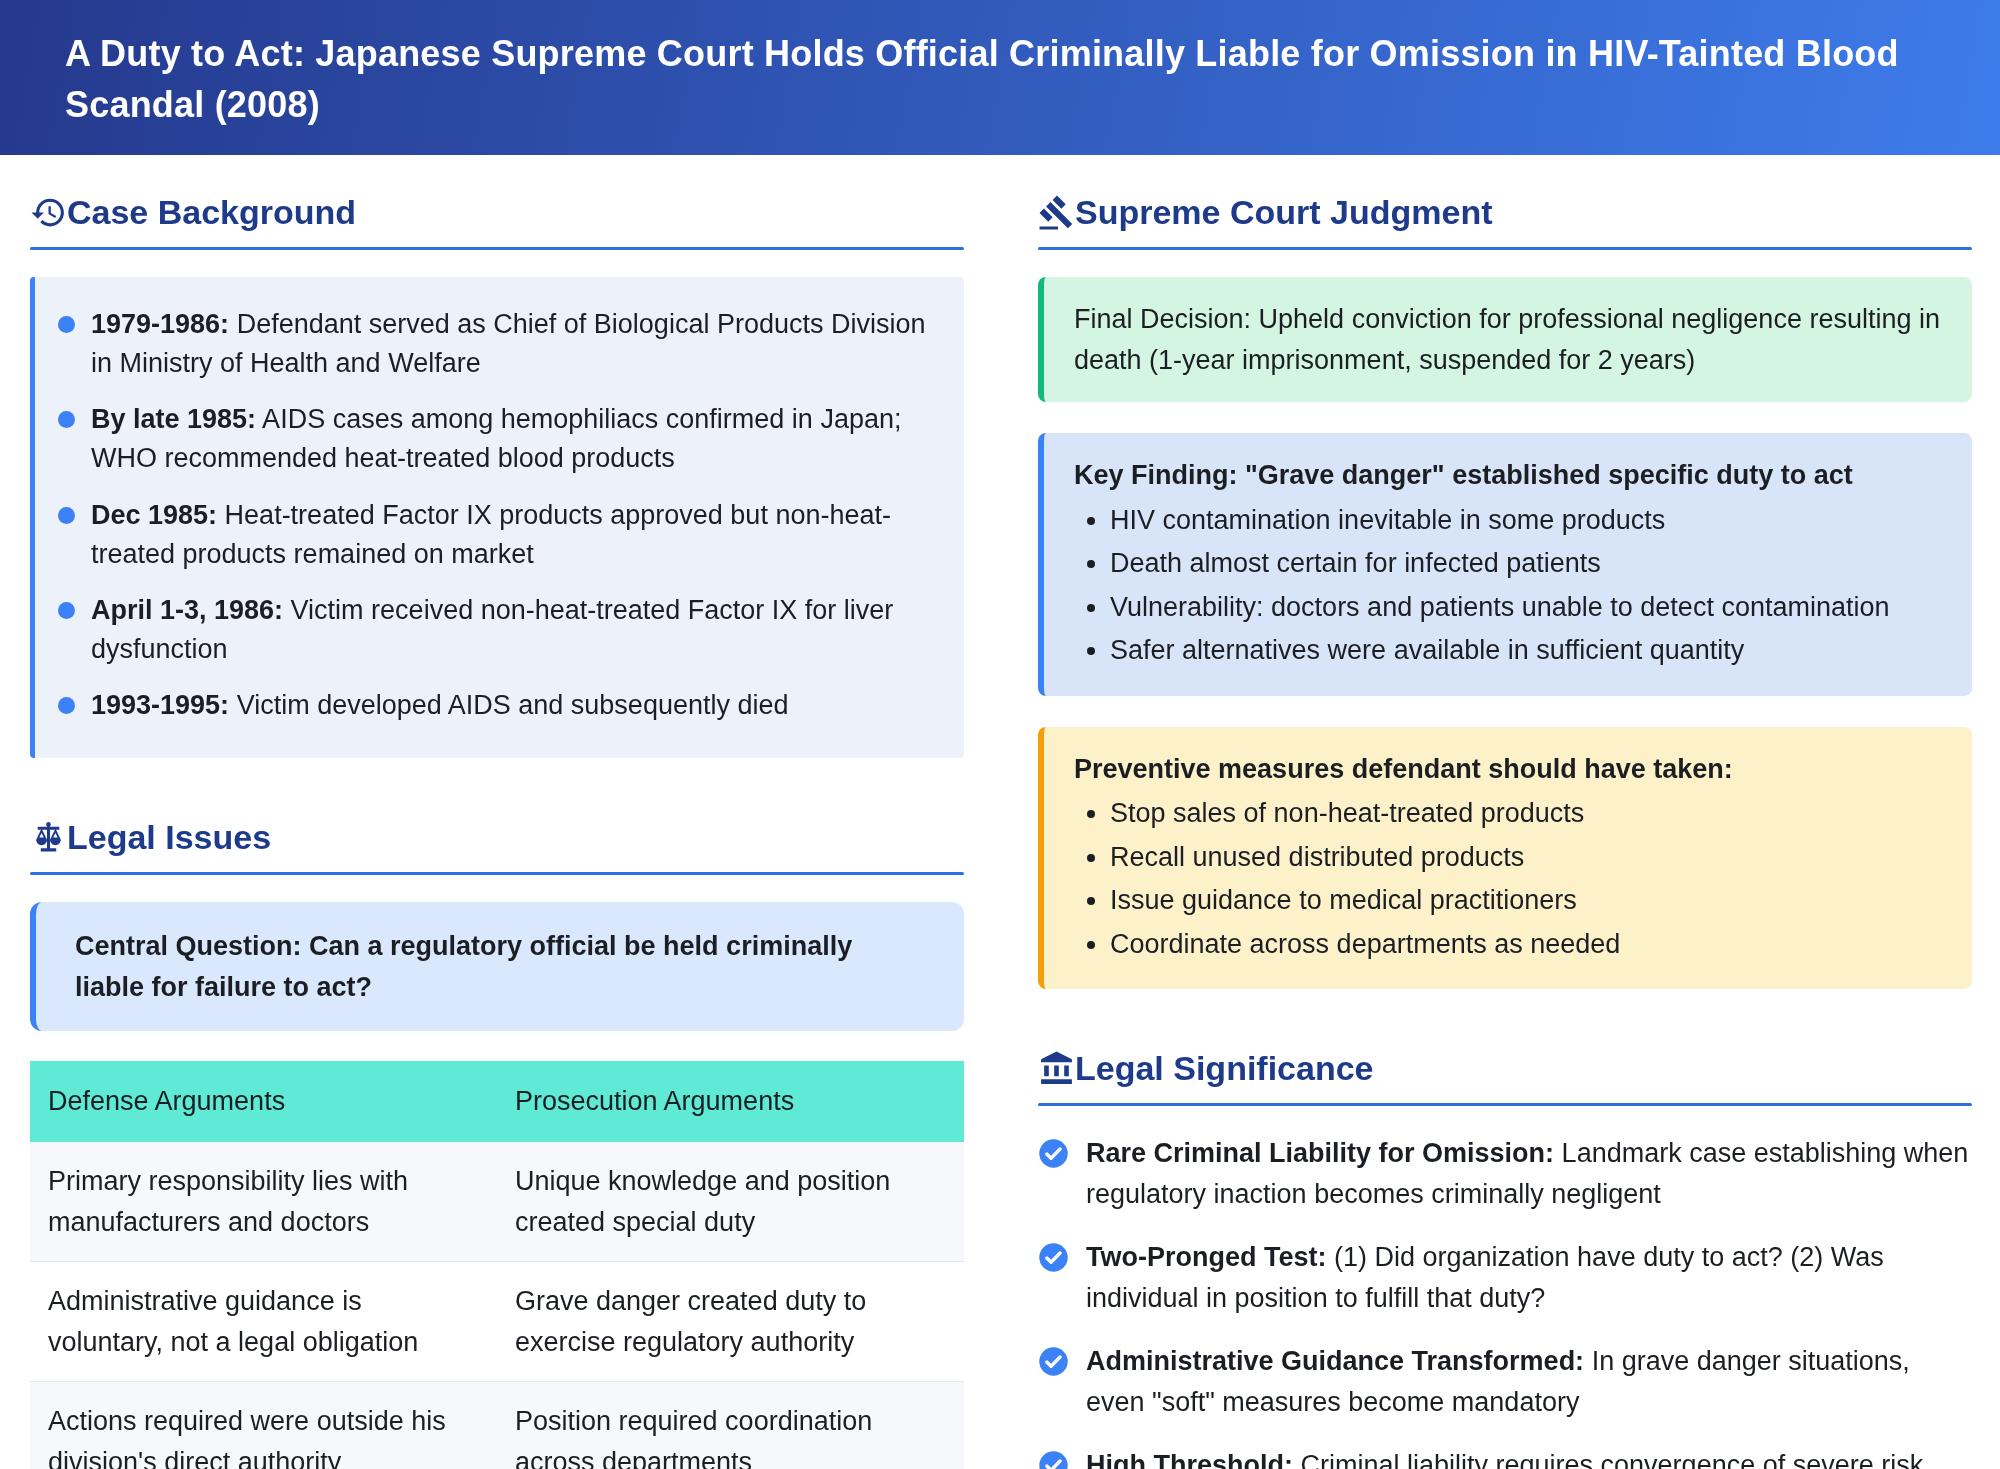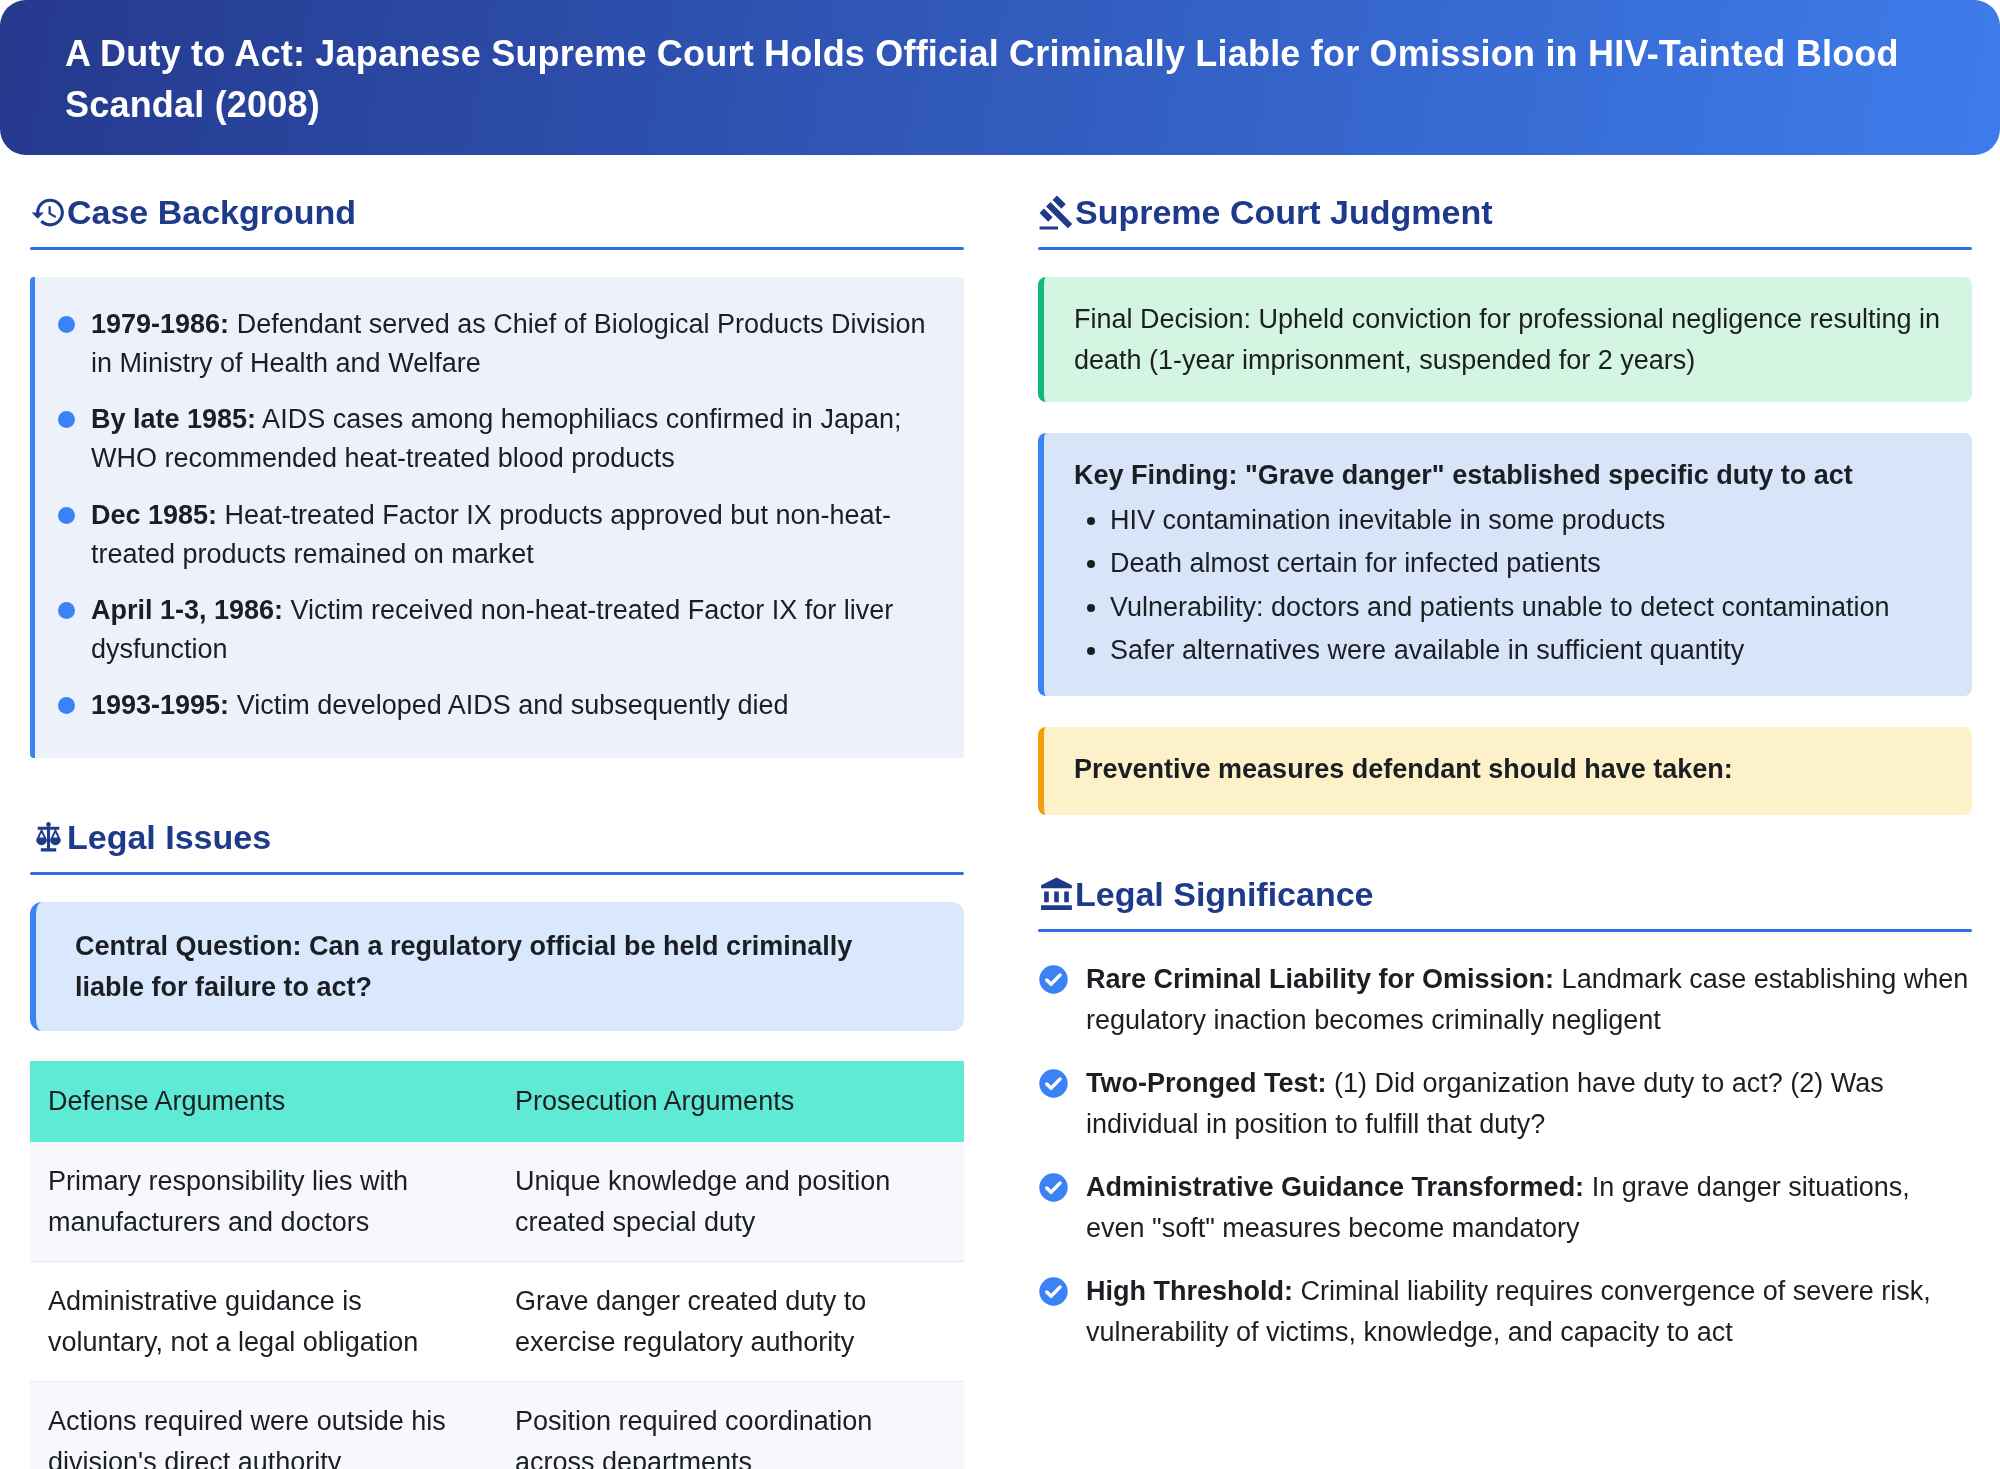--- a/index.html
+++ b/index.html
@@ -11,21 +11,20 @@
     color: #1b1e23;
     font-family: "Liberation Sans", sans-serif;
     position: relative;
   }
 
   
   .page-header {
     height: 155px;
     background: linear-gradient(100deg, #25398d 0%, #3e7ceb 100%);
     padding: 28px 56px 0 65px;
-    border-radius: 26px;
   }
   .page-header h1 {
     margin: 0;
     color: #ffffff;
     font-size: 36px;
     font-weight: 700;
     line-height: 1.42;
     letter-spacing: 0.2px;
   }
 
@@ -251,20 +250,26 @@
         <ul>
           <li>HIV contamination inevitable in some products</li>
           <li>Death almost certain for infected patients</li>
           <li>Vulnerability: doctors and patients unable to detect contamination</li>
           <li>Safer alternatives were available in sufficient quantity</li>
         </ul>
       </div>
 
       <div class="callout yellow">
         <p class="box-title">Preventive measures defendant should have taken:</p>
+        <ul>
+          <li>Stop sales of non-heat-treated products</li>
+          <li>Recall unused distributed products</li>
+          <li>Issue guidance to medical practitioners</li>
+          <li>Coordinate across departments as needed</li>
+        </ul>
       </div>
     </section>
 
     <section class="section">
       <div class="sec-head">
         <span class="sec-icon">
           <svg viewBox="0 0 24 24" fill="#1e3a8a">
               <path d="M4 10h3v7H4v-7zm6.5 0h3v7h-3v-7zM2 19h20v3H2v-3zm15-9h3v7h-3v-7zm-5-9L2 6v2h20V6L12 1z"></path>
             </svg>
         </span>

